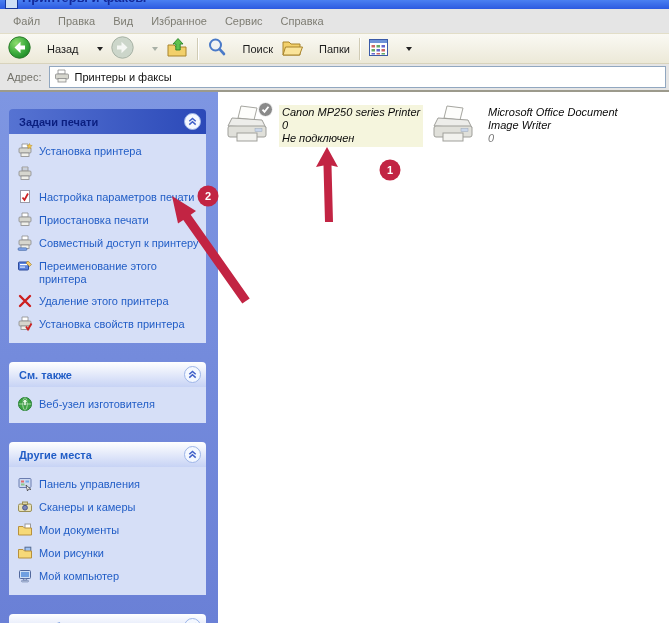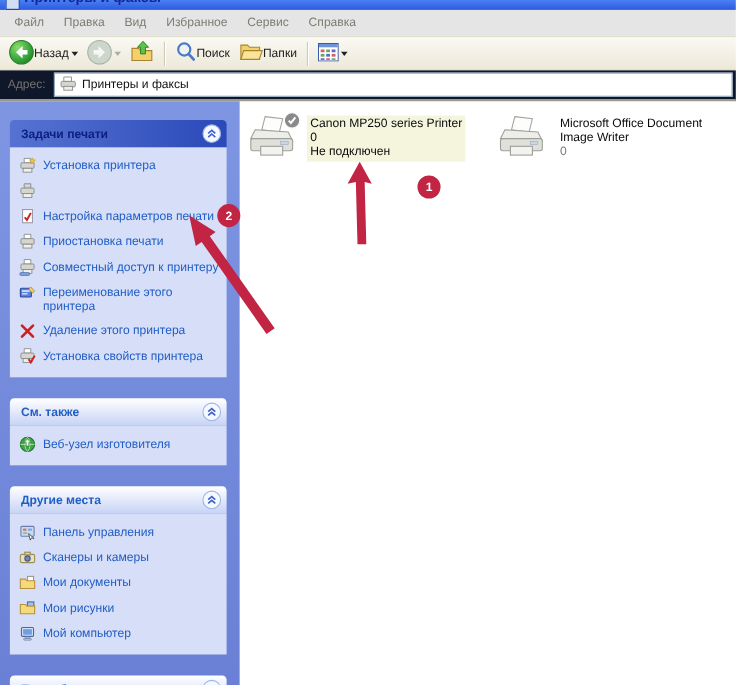--- a/index.html
+++ b/index.html
@@ -10,48 +10,48 @@
   }
   
   .titlebar{height:9px;background:linear-gradient(#4a80f2,#2c5ae0);overflow:hidden;position:relative;flex:0 0 auto;}
   .titlebar .app-icon{position:absolute;top:-4px;left:5px;width:11px;height:11px;background:#cfe0f5;border:1px solid #16389c;}
   .titlebar .title-text{position:absolute;top:-10px;left:22px;font-weight:bold;font-size:13px;color:#12289a;white-space:nowrap;}
   
   .menubar{height:24px;background:#e5e5e5;border-bottom:1px solid #E2DEC8;display:flex;align-items:center;padding-left:4px;flex:0 0 auto;}
   .menu-item{padding:3px 9px;color:#7d7c72;cursor:default;}
   
   .toolbar{height:29px;background:linear-gradient(#FAF9F3,#ECE9D8);border-bottom:1px solid #D8D3BC;display:flex;align-items:center;padding:0 4px;flex:0 0 auto;}
-  .tool-button{display:flex;align-items:center;gap:0;padding:1px 4px;color:#1c1c1c;cursor:default;}
+  .tool-button{display:flex;align-items:center;gap:16px;padding:1px 4px;color:#1c1c1c;cursor:default;}
   .tool-button.disabled{color:#9aa49a;}
   .tool-sep{width:1px;height:22px;background:#D0CBB4;margin:0 5px;box-shadow:1px 0 0 #fff;}
   .caret{width:0;height:0;border-left:3px solid transparent;border-right:3px solid transparent;border-top:4px solid #222;margin-left:2px;}
   .caret.disabled{border-top-color:#a8b0a6;}
   
-  .addressbar{height:26px;background:#0f172a;display:flex;align-items:center;padding:0 3px 0 7px;border-bottom:2px solid #9C9A8C;flex:0 0 auto;}
+  .addressbar{height:26px;background:#e5e5e5;display:flex;align-items:center;padding:0 3px 0 7px;border-bottom:2px solid #9C9A8C;flex:0 0 auto;}
   .address-label{color:#73726a;margin-right:7px;}
   .address-field{flex:1;height:20px;background:#fff;border:1px solid #91A7C0;display:flex;align-items:center;padding:0 4px;gap:5px;}
   .address-text{color:#101010;}
   
   .content{flex:1;display:flex;overflow:hidden;}
   .sidebar{width:218px;box-sizing:border-box;background:linear-gradient(180deg,#7E96E2,#6A80D6);padding:17px 12px 0 9px;overflow:hidden;flex:0 0 auto;}
   .panel{margin-bottom:19px;}
   .panel-header{height:25px;border-radius:4px 4px 0 0;display:flex;align-items:center;justify-content:space-between;padding:0 5px 0 10px;cursor:pointer;}
   .panel.special .panel-header{background:linear-gradient(90deg,#5673D2,#2B49B8);}
   .panel.special .panel-title{color:#0B1F80;font-weight:bold;}
   .panel.normal .panel-header{background:linear-gradient(180deg,#FFFFFF,#C7D3F5);}
   .panel.normal .panel-title{color:#215DC6;font-weight:bold;}
   .chevron-btn{width:17px;height:17px;border-radius:50%;background:#F4F8FF;border:1px solid #9DB5E8;display:flex;align-items:center;justify-content:center;box-sizing:border-box;}
   .chevron-btn.down svg{transform:scaleY(-1);}
   .panel-body{background:#D6DFF7;padding:9px 4px 4px 8px;}
   .task-item{display:flex;gap:6px;margin-bottom:7px;color:#215DC6;align-items:flex-start;line-height:13px;cursor:pointer;text-decoration:none;}
   .task-icon{flex:0 0 16px;height:16px;}
   .task-label{padding-top:2px;max-width:160px;}
   
   .main{flex:1;background:#fff;padding:13px 0 0 7px;position:relative;}
-  .tiles{display:flex;gap:27px;align-items:flex-start;}
+  .tiles{display:flex;gap:6px;align-items:flex-start;font-style:italic;}
   .tile{display:flex;gap:8px;width:200px;cursor:default;}
   .tile-icon{position:relative;flex:0 0 46px;height:42px;}
   .badge-check{position:absolute;top:-3px;right:-2px;width:15px;height:15px;border-radius:50%;background:#8a8a8a;border:1px solid #fbfbfb;display:flex;align-items:center;justify-content:center;box-sizing:border-box;}
   .tile-label{font-size:11px;line-height:13px;color:#0a0a0a;padding:1px 3px;max-width:140px;}
   .tile.selected .tile-label{background:#F5F5DD;}
   .tile:not(.selected) .docs{color:#7a7a7a;}
   
   .overlay{position:absolute;left:0;top:0;width:669px;height:623px;pointer-events:none;z-index:50;}
   .badge-num{font-family:"Liberation Sans",sans-serif;font-size:11px;font-weight:bold;fill:#fff;text-anchor:middle;}
 </style>

